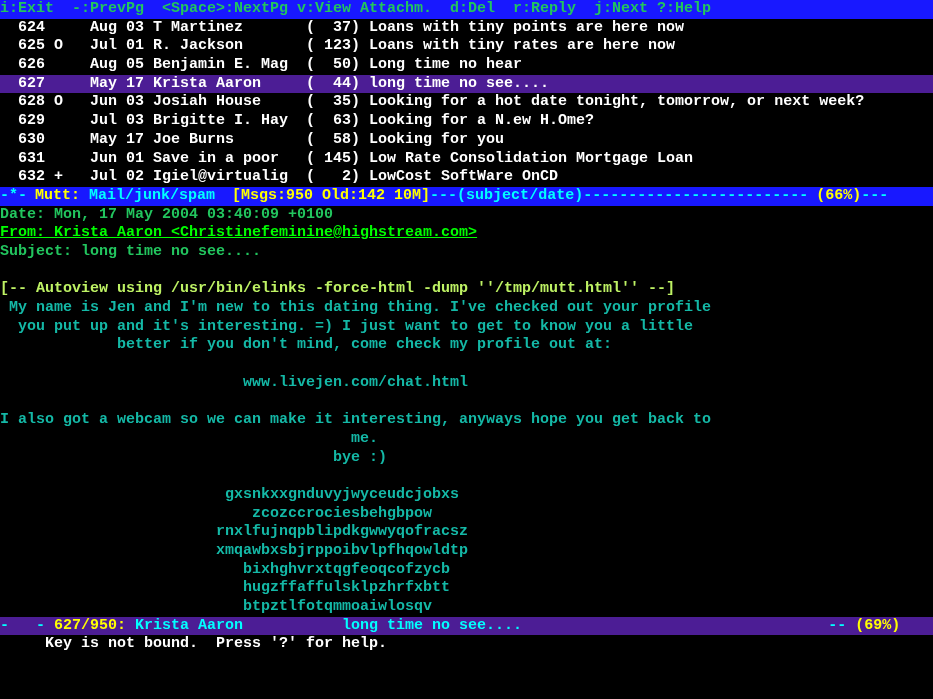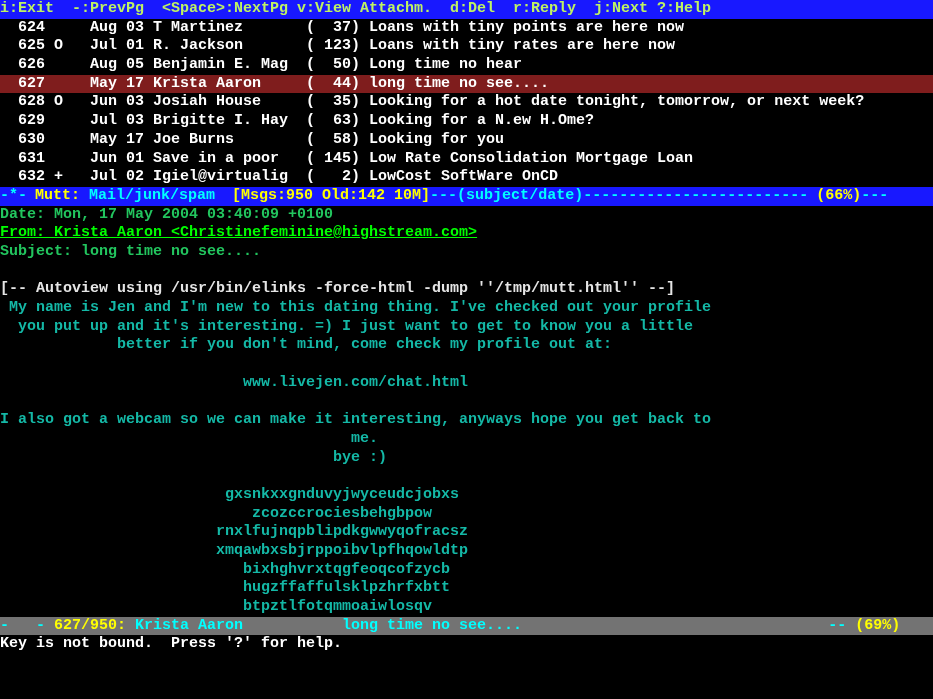--- a/index.html
+++ b/index.html
@@ -15,30 +15,30 @@
     overflow: hidden;
     font-weight: bold;
   }
   .screen {
     width: 933px;
     height: 699px;
     white-space: pre;
   }
   .row { height: 18.7px; }
   .bar-blue { background: #1818ff; color: #00ff00; }
-  .bar-blue .label { color: #bef264; }
+  .bar-blue .label { color: #22c55e; }
   .bar-blue .yellow { color: #ffff00; margin-left: 8px; }
   .bar-blue .cyan { color: #00ffff; }
   .cyan { color: #22c55e; }
-  .yellow { color: #e5e5e5; }
+  .yellow { color: #bef264; }
   .green { color: #00ff00; text-decoration: underline; }
   .white { color: #14b8a6; }
-  .sel { background: #7f1d1d; color: #000; }
+  .sel { background: #4c1d95; color: #000; }
   .msg-row { color: #ffffff; }
-  .status2 { background: #737373; }
+  .status2 { background: #4c1d95; }
   .status2 .yellow { color: #ffff00; }
   .status2 .cyan { color: #00ffff; }
-  .prompt { color: #ffffff; }
+  .prompt { color: #ffffff; padding-left: 45px; }
 </style>
 </head>
 <body>
 
 <div class="screen" id="screen"><div class="row bar-blue"><span class="label">i:Exit  -:PrevPg  &lt;Space&gt;:NextPg v:View Attachm.  d:Del  r:Reply  j:Next ?:Help</span></div><div class="row msg-row">  624     Aug 03 T Martinez       (  37) Loans with tiny points are here now</div><div class="row msg-row">  625 O   Jul 01 R. Jackson       ( 123) Loans with tiny rates are here now</div><div class="row msg-row">  626     Aug 05 Benjamin E. Mag  (  50) Long time no hear</div><div class="row msg-row sel">  627     May 17 Krista Aaron     (  44) long time no see....</div><div class="row msg-row">  628 O   Jun 03 Josiah House     (  35) Looking for a hot date tonight, tomorrow, or next week?</div><div class="row msg-row">  629     Jul 03 Brigitte I. Hay  (  63) Looking for a N.ew H.Ome?</div><div class="row msg-row">  630     May 17 Joe Burns        (  58) Looking for you</div><div class="row msg-row">  631     Jun 01 Save in a poor   ( 145) Low Rate Consolidation Mortgage Loan</div><div class="row msg-row">  632 +   Jul 02 Igiel@virtualig  (   2) LowCost SoftWare OnCD</div><div class="row bar-blue"><span class="cyan">-*-</span><span class="yellow">Mutt: </span><span class="cyan">Mail/junk/spam </span><span class="yellow">[Msgs:950 Old:142 10M]</span><span class="cyan">---(subject/date)</span><span class="cyan">-------------------------</span><span class="yellow">(66%)</span><span class="cyan">---</span></div><div class="row cyan">Date: Mon, 17 May 2004 03:40:09 +0100</div><div class="row green">From: Krista Aaron &lt;Christinefeminine@highstream.com&gt;</div><div class="row cyan">Subject: long time no see....</div><div class="row">&nbsp;</div><div class="row yellow">[-- Autoview using /usr/bin/elinks -force-html -dump ''/tmp/mutt.html'' --]</div><div class="row white"> My name is Jen and I'm new to this dating thing. I've checked out your profile</div><div class="row white">  you put up and it's interesting. =) I just want to get to know you a little</div><div class="row white">             better if you don't mind, come check my profile out at:</div><div class="row white">&nbsp;</div><div class="row white">                           www.livejen.com/chat.html</div><div class="row white">&nbsp;</div><div class="row white">I also got a webcam so we can make it interesting, anyways hope you get back to</div><div class="row white">                                       me.</div><div class="row white">                                     bye :)</div><div class="row white">&nbsp;</div><div class="row white">                         gxsnkxxgnduvyjwyceudcjobxs</div><div class="row white">                            zcozccrociesbehgbpow</div><div class="row white">                        rnxlfujnqpblipdkgwwyqofracsz</div><div class="row white">                        xmqawbxsbjrppoibvlpfhqowldtp</div><div class="row white">                           bixhghvrxtqgfeoqcofzycb</div><div class="row white">                           hugzffaffulsklpzhrfxbtt</div><div class="row white">                           btpztlfotqmmoaiwlosqv</div><div class="row status2"><span class="cyan">-   -</span><span class="yellow"> 627/950: </span><span class="cyan">Krista Aaron</span><span>           </span><span class="cyan">long time no see....</span><span>                                  </span><span class="cyan">-- </span><span class="yellow">(69%)</span></div><div class="row prompt">Key is not bound.  Press '?' for help.</div></div>
 
 </body></html>

